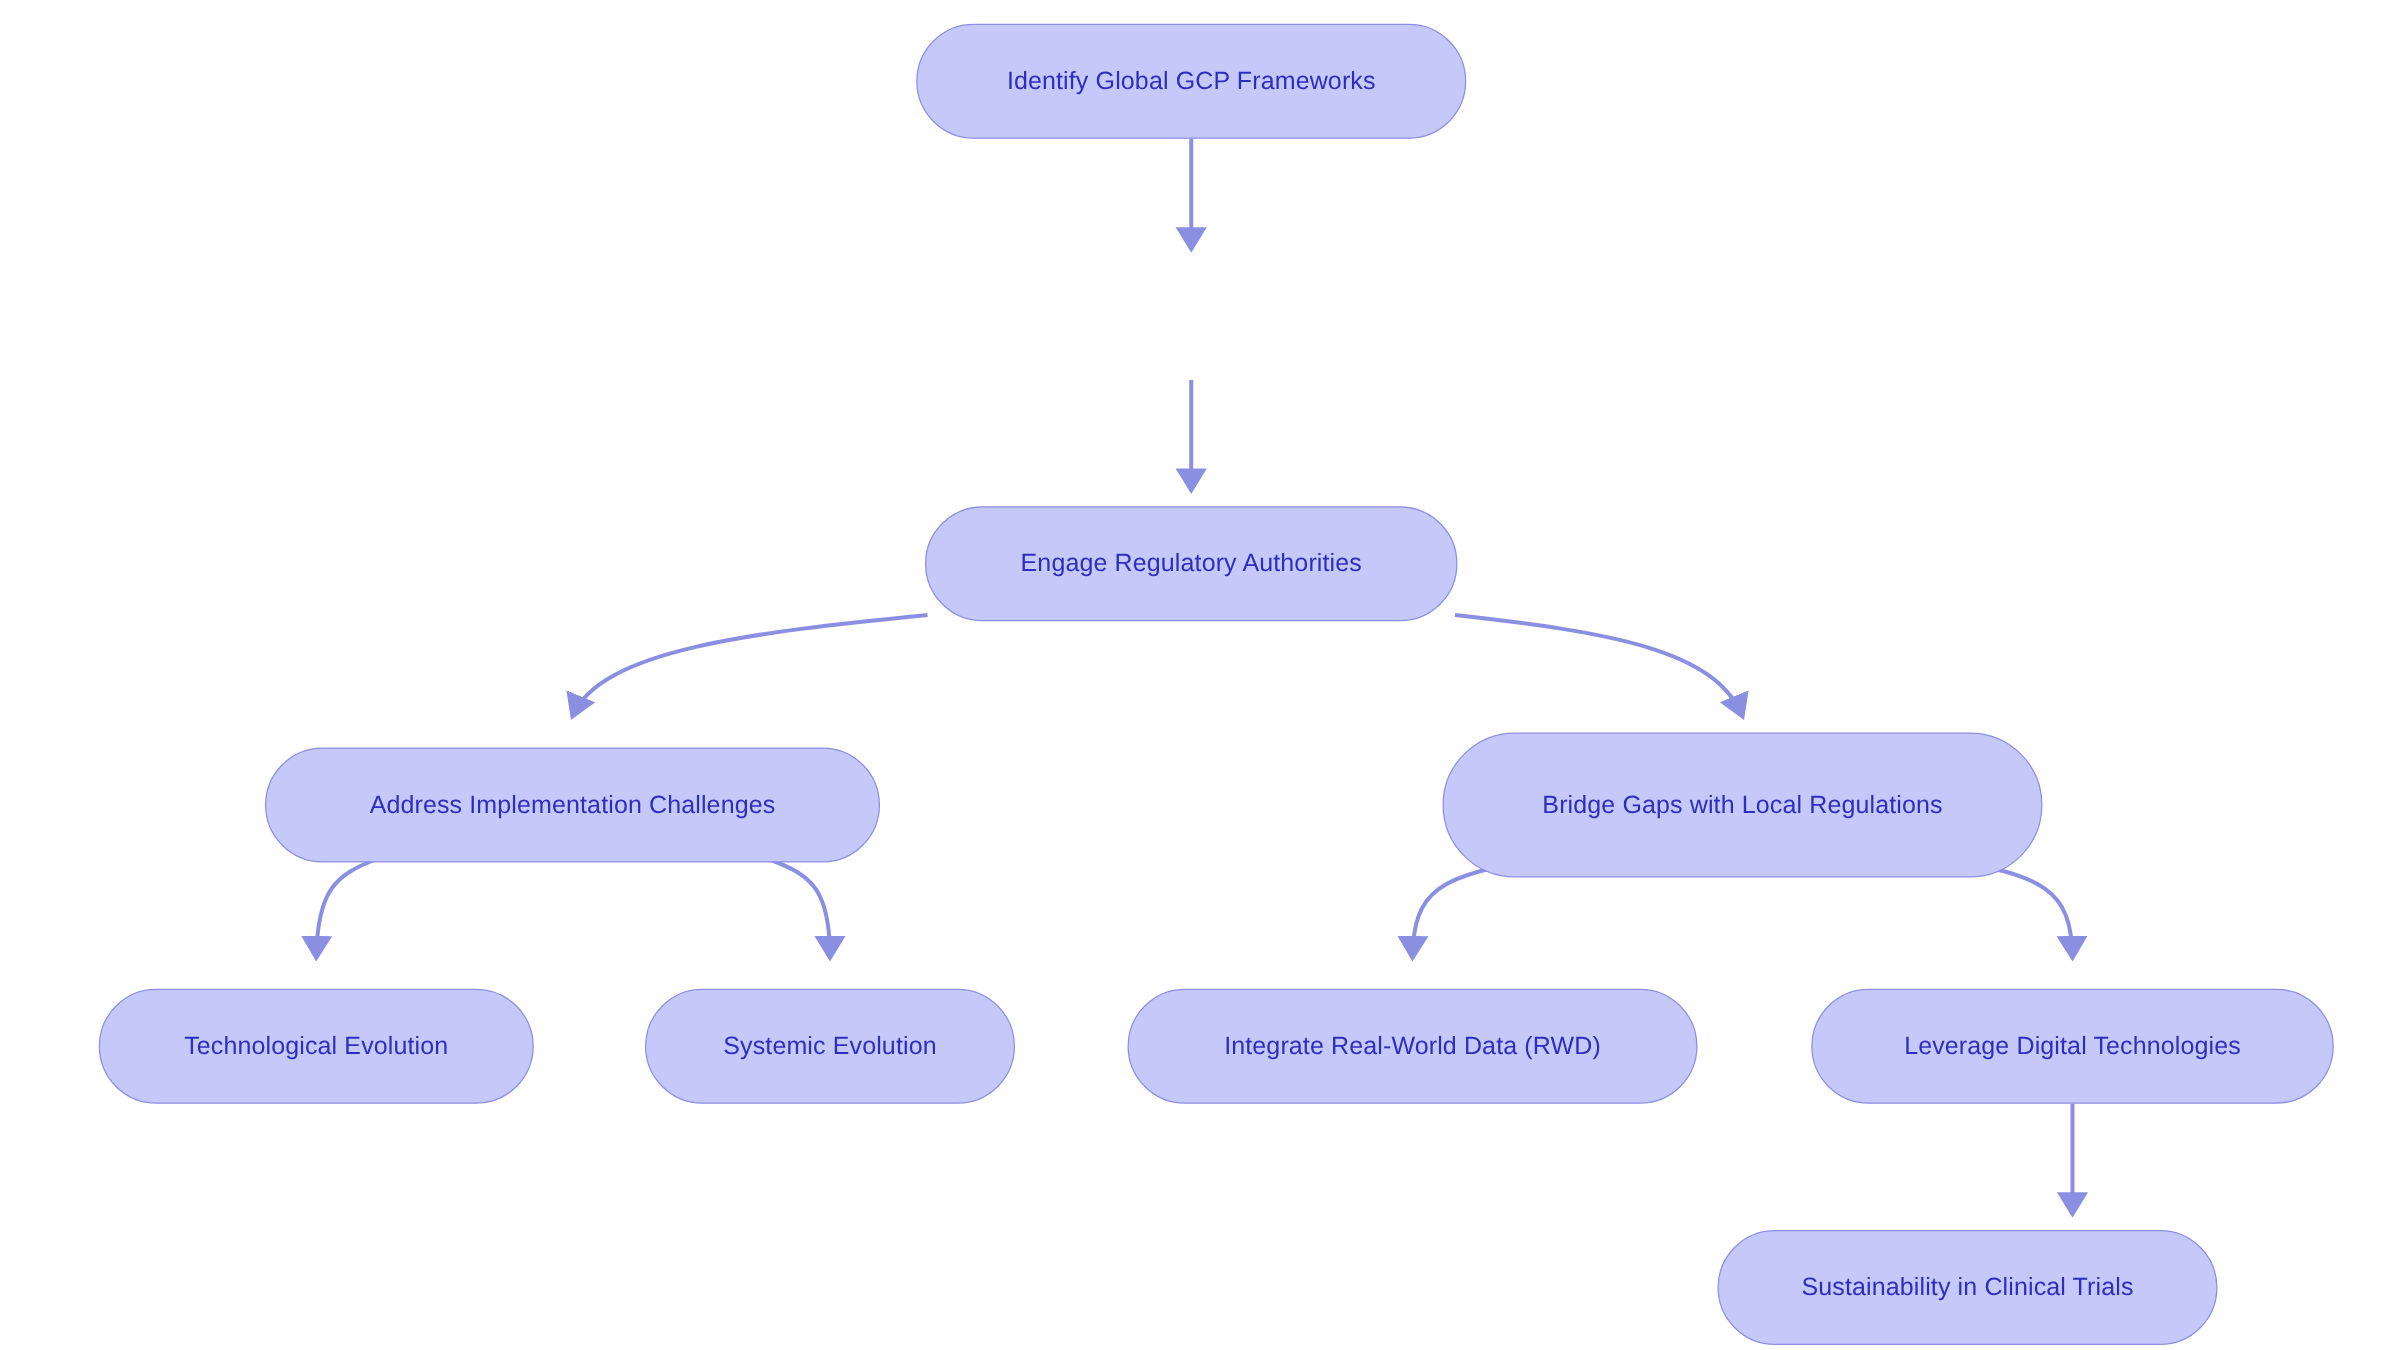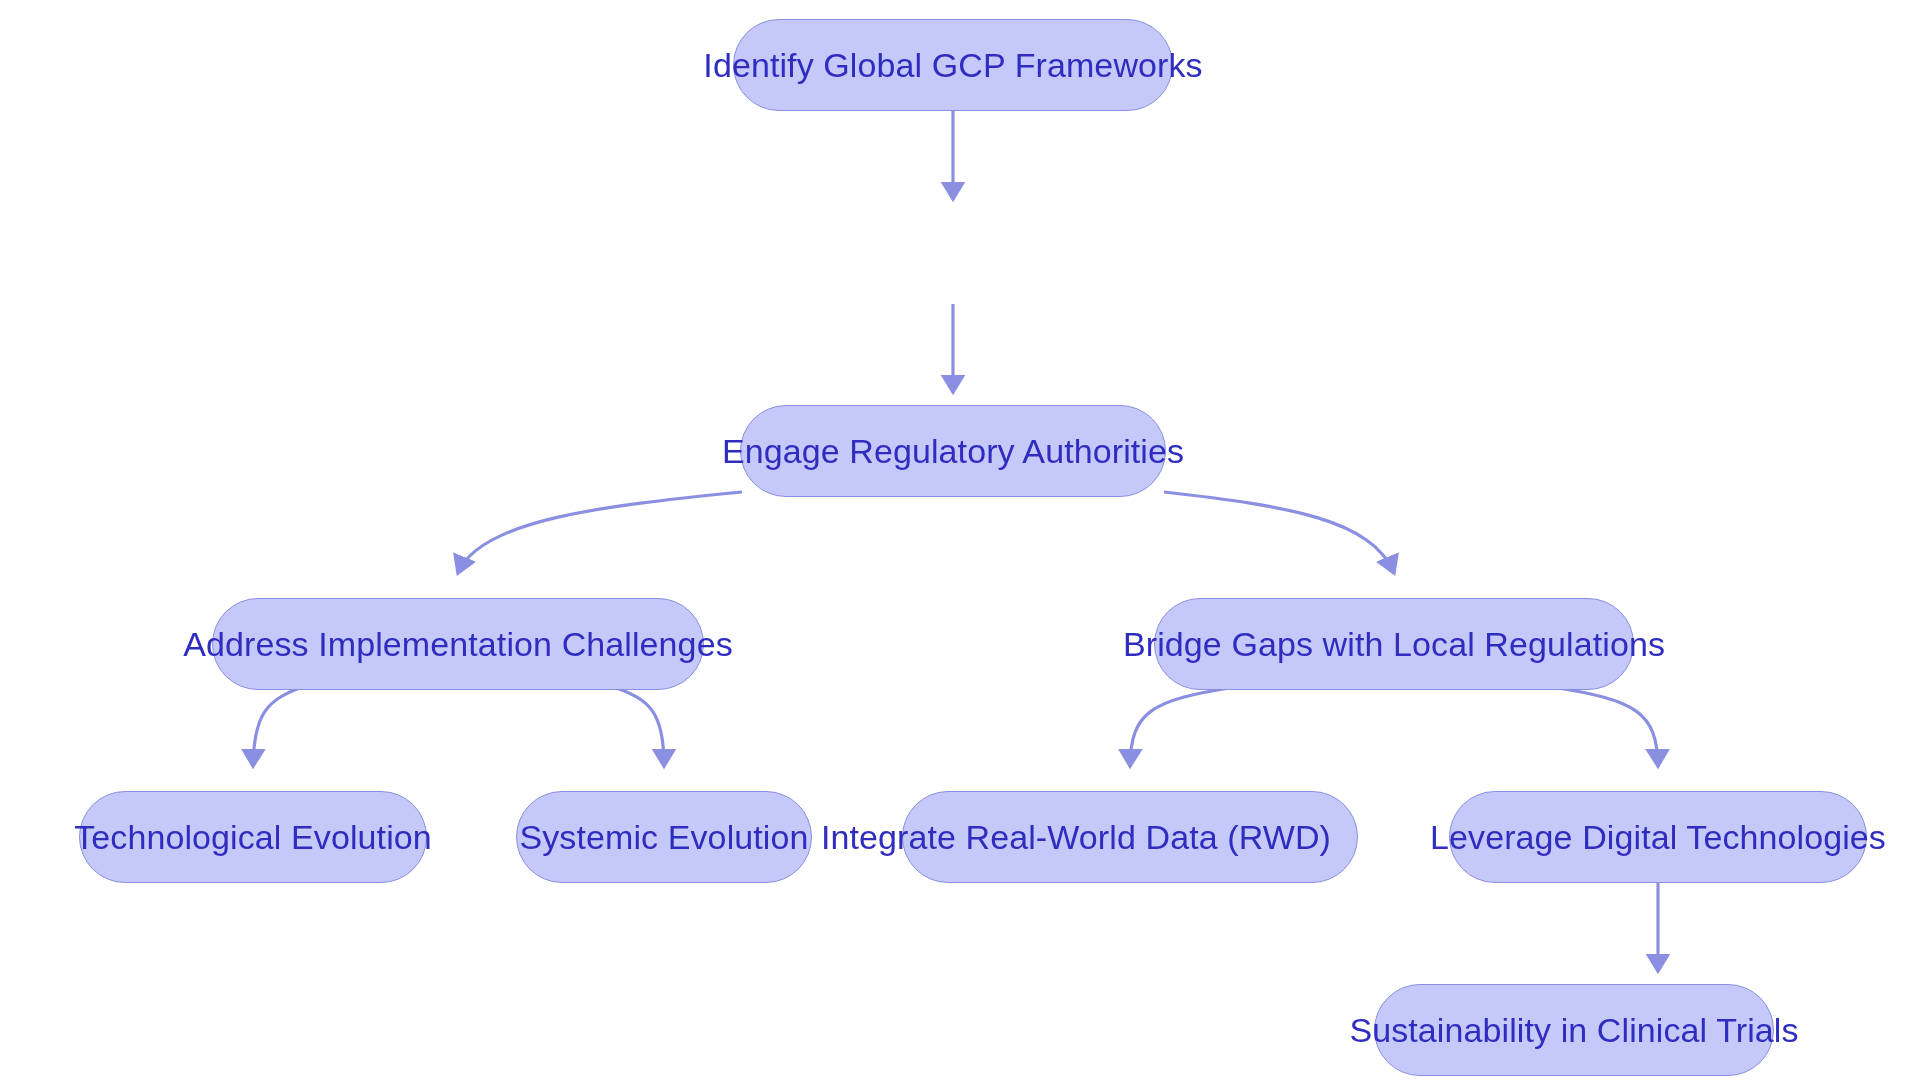--- a/index.html
+++ b/index.html
@@ -25,21 +25,21 @@
   }
   .node {
     position: absolute;
     display: flex;
     align-items: center;
     justify-content: center;
     background: #c5c9f9;
     border: 1.6px solid #8b8fe2;
     border-radius: 999px;
     color: #2f2cc0;
-    font-size: 34px;
+    font-size: 20px;
     font-weight: 400;
     letter-spacing: 0.1px;
     line-height: 1;
     white-space: nowrap;
     padding: 0 26px;
     transform: translate(-50%, -50%);
   }
   .node-label {
     display: block;
     color: #2f2cc0;
@@ -82,33 +82,33 @@
 
 
   <div class="node" style="left:953px; top:451px; width:426px; height:92px;">
     <span class="node-label">Engage Regulatory Authorities</span>
   </div>
 
   <div class="node" style="left:458px; top:644px; width:492px; height:92px;">
     <span class="node-label">Address Implementation Challenges</span>
   </div>
 
-  <div class="node" style="left:1394px; top:644px; width:480px; height:92px;justify-content:center;">
+  <div class="node" style="left:1394px; top:644px; width:480px; height:116px;justify-content:center;">
     <span class="node-label">Bridge Gaps with Local Regulations</span>
   </div>
 
   <div class="node" style="left:253px; top:837px; width:348px; height:92px;">
     <span class="node-label">Technological Evolution</span>
   </div>
 
   <div class="node" style="left:664px; top:837px; width:296px; height:92px;">
     <span class="node-label">Systemic Evolution</span>
   </div>
 
-  <div class="node" style="left:1130px; top:837px; width:456px; height:92px;justify-content:flex-end;">
+  <div class="node" style="left:1130px; top:837px; width:456px; height:92px;">
     <span class="node-label">Integrate Real-World Data (RWD)</span>
   </div>
 
   <div class="node" style="left:1658px; top:837px; width:418px; height:92px;">
     <span class="node-label">Leverage Digital Technologies</span>
   </div>
 
   <div class="node" style="left:1574px; top:1030px; width:400px; height:92px;">
     <span class="node-label">Sustainability in Clinical Trials</span>
   </div>

